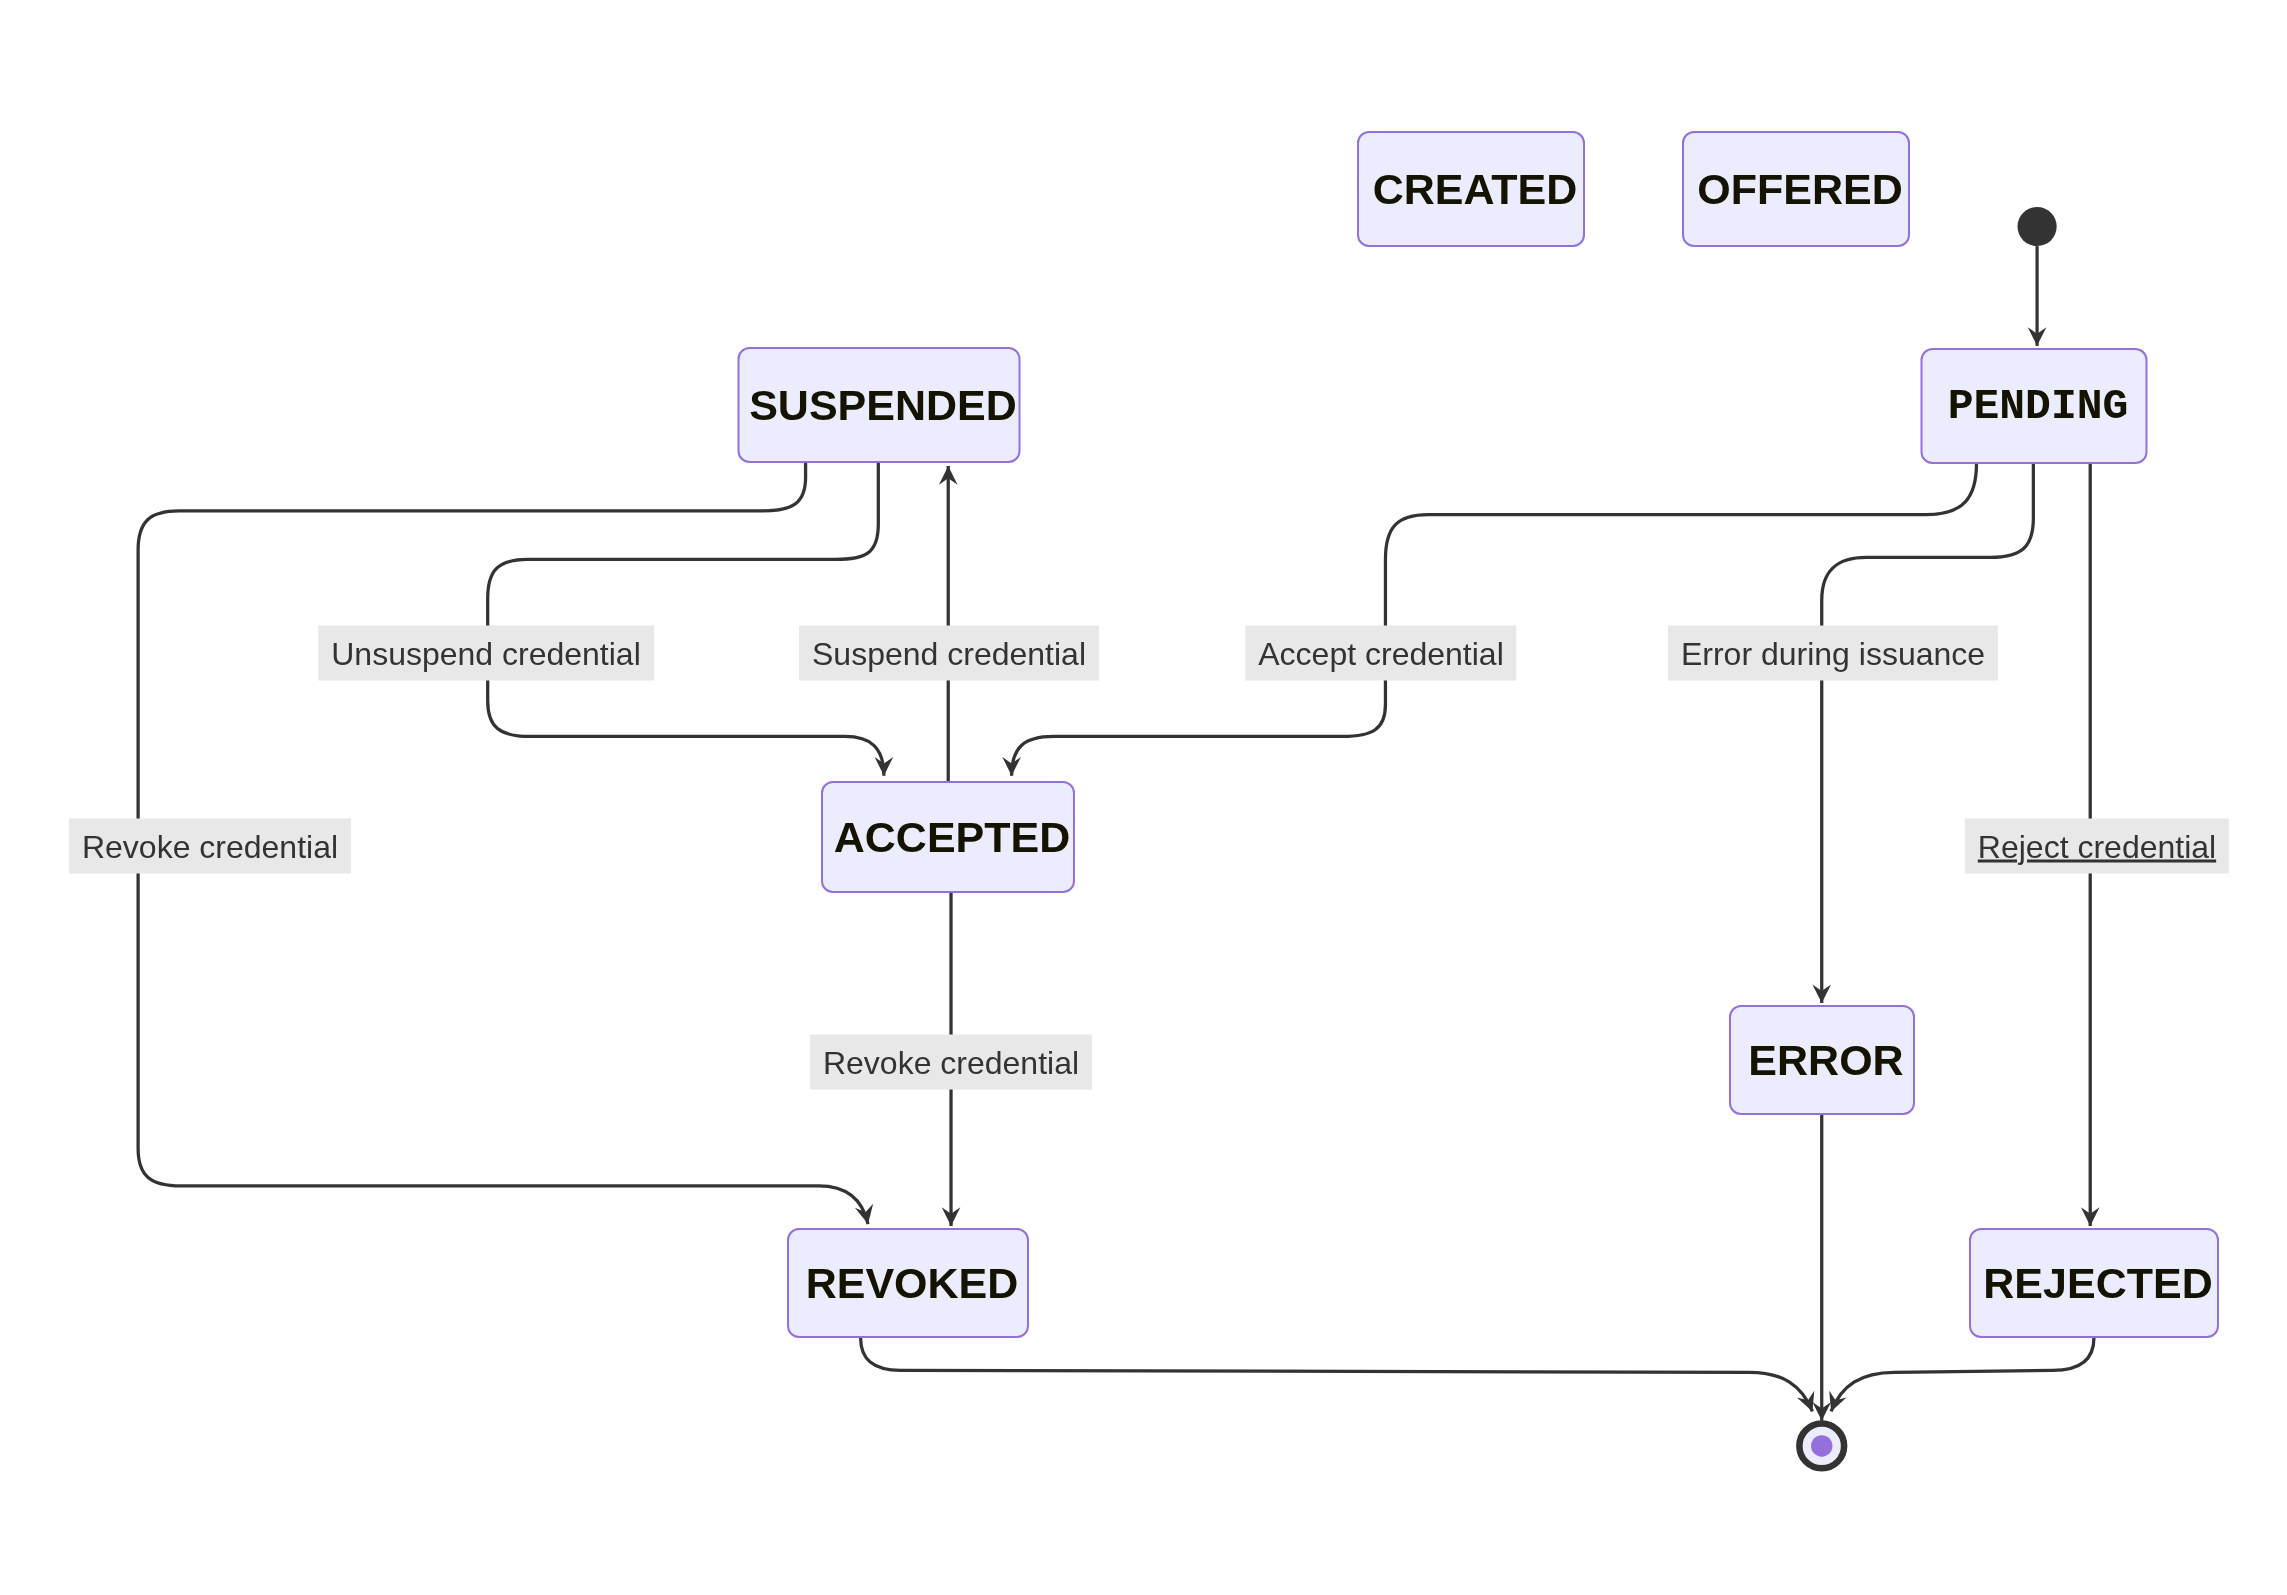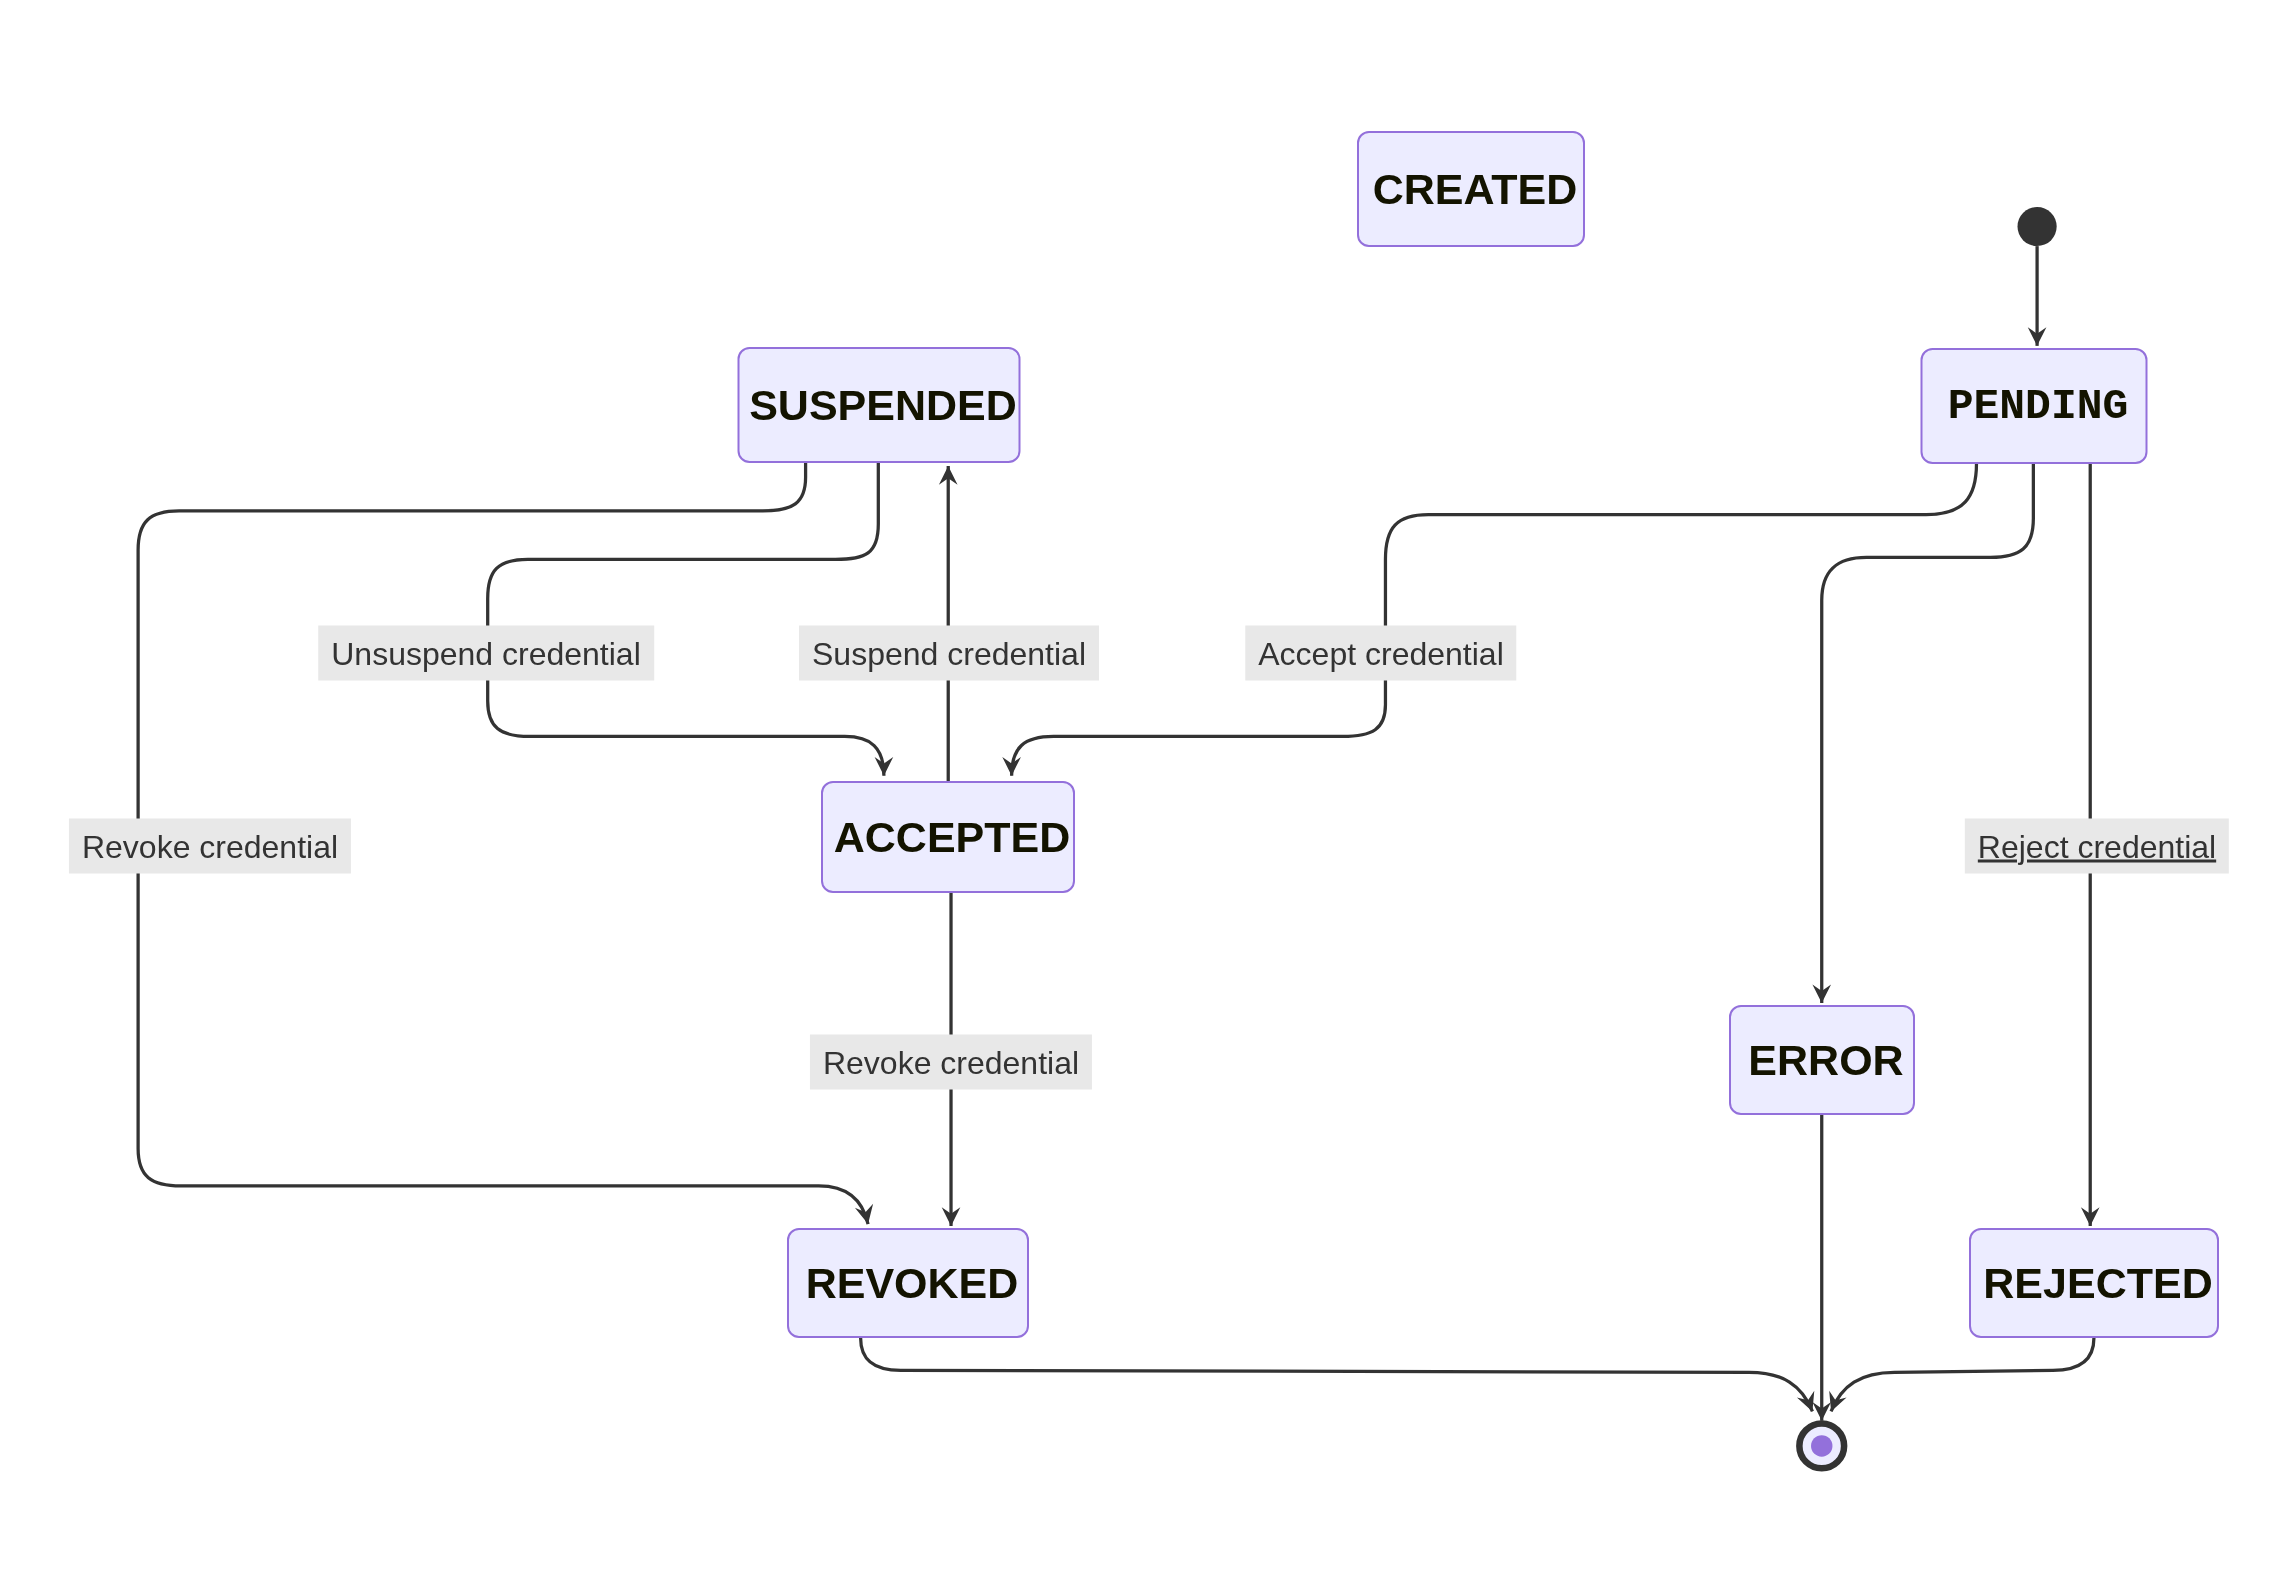--- a/index.html
+++ b/index.html
@@ -91,39 +91,41 @@
     <path d="M2246,1435 C2246,1458 2232,1470 2202,1470 L2032,1472 C1996,1472 1975,1486 1964,1514" stroke="#333333" stroke-width="3.5" marker-end="url(#barb)"></path>
 
     <g>
       <circle cx="1954" cy="1551" r="24" fill="#ECECFF" stroke="#333333" stroke-width="7"></circle>
       <circle cx="1954" cy="1551" r="11.5" fill="#9370DB"></circle>
     </g>
   </svg>
 
   <div class="state" style="left:1471px; top:189px; width:228px; height:116px;">CREATED</div>
 
+  <div class="state" style="left:1796px; top:189px; width:228px; height:116px;">OFFERED</div>
 
   <div class="state" style="left:2034px; top:406px; width:227px; height:116px;font-family:Liberation Mono, monospace;">PENDING</div>
 
   <div class="state" style="left:879px; top:405px; width:283px; height:116px;">SUSPENDED</div>
 
   <div class="state" style="left:948px; top:837px; width:254px; height:112px;">ACCEPTED</div>
 
   <div class="state" style="left:1822px; top:1060px; width:186px; height:110px;">ERROR</div>
 
   <div class="state" style="left:908px; top:1283px; width:242px; height:110px;">REVOKED</div>
 
   <div class="state" style="left:2094px; top:1283px; width:250px; height:110px;">REJECTED</div>
 
   <div class="edge-label" style="left:486px; top:653px;">Unsuspend credential</div>
 
   <div class="edge-label" style="left:949px; top:653px;">Suspend credential</div>
 
   <div class="edge-label" style="left:1381px; top:653px;">Accept credential</div>
 
+  <div class="edge-label" style="left:1833px; top:653px;">Error during issuance</div>
 
   <div class="edge-label" style="left:210px; top:846px;">Revoke credential</div>
 
   <div class="edge-label" style="left:2097px; top:846px;text-decoration:underline;">Reject credential</div>
 
   <div class="edge-label" style="left:951px; top:1062px;">Revoke credential</div>
 
 </div>
 
 

